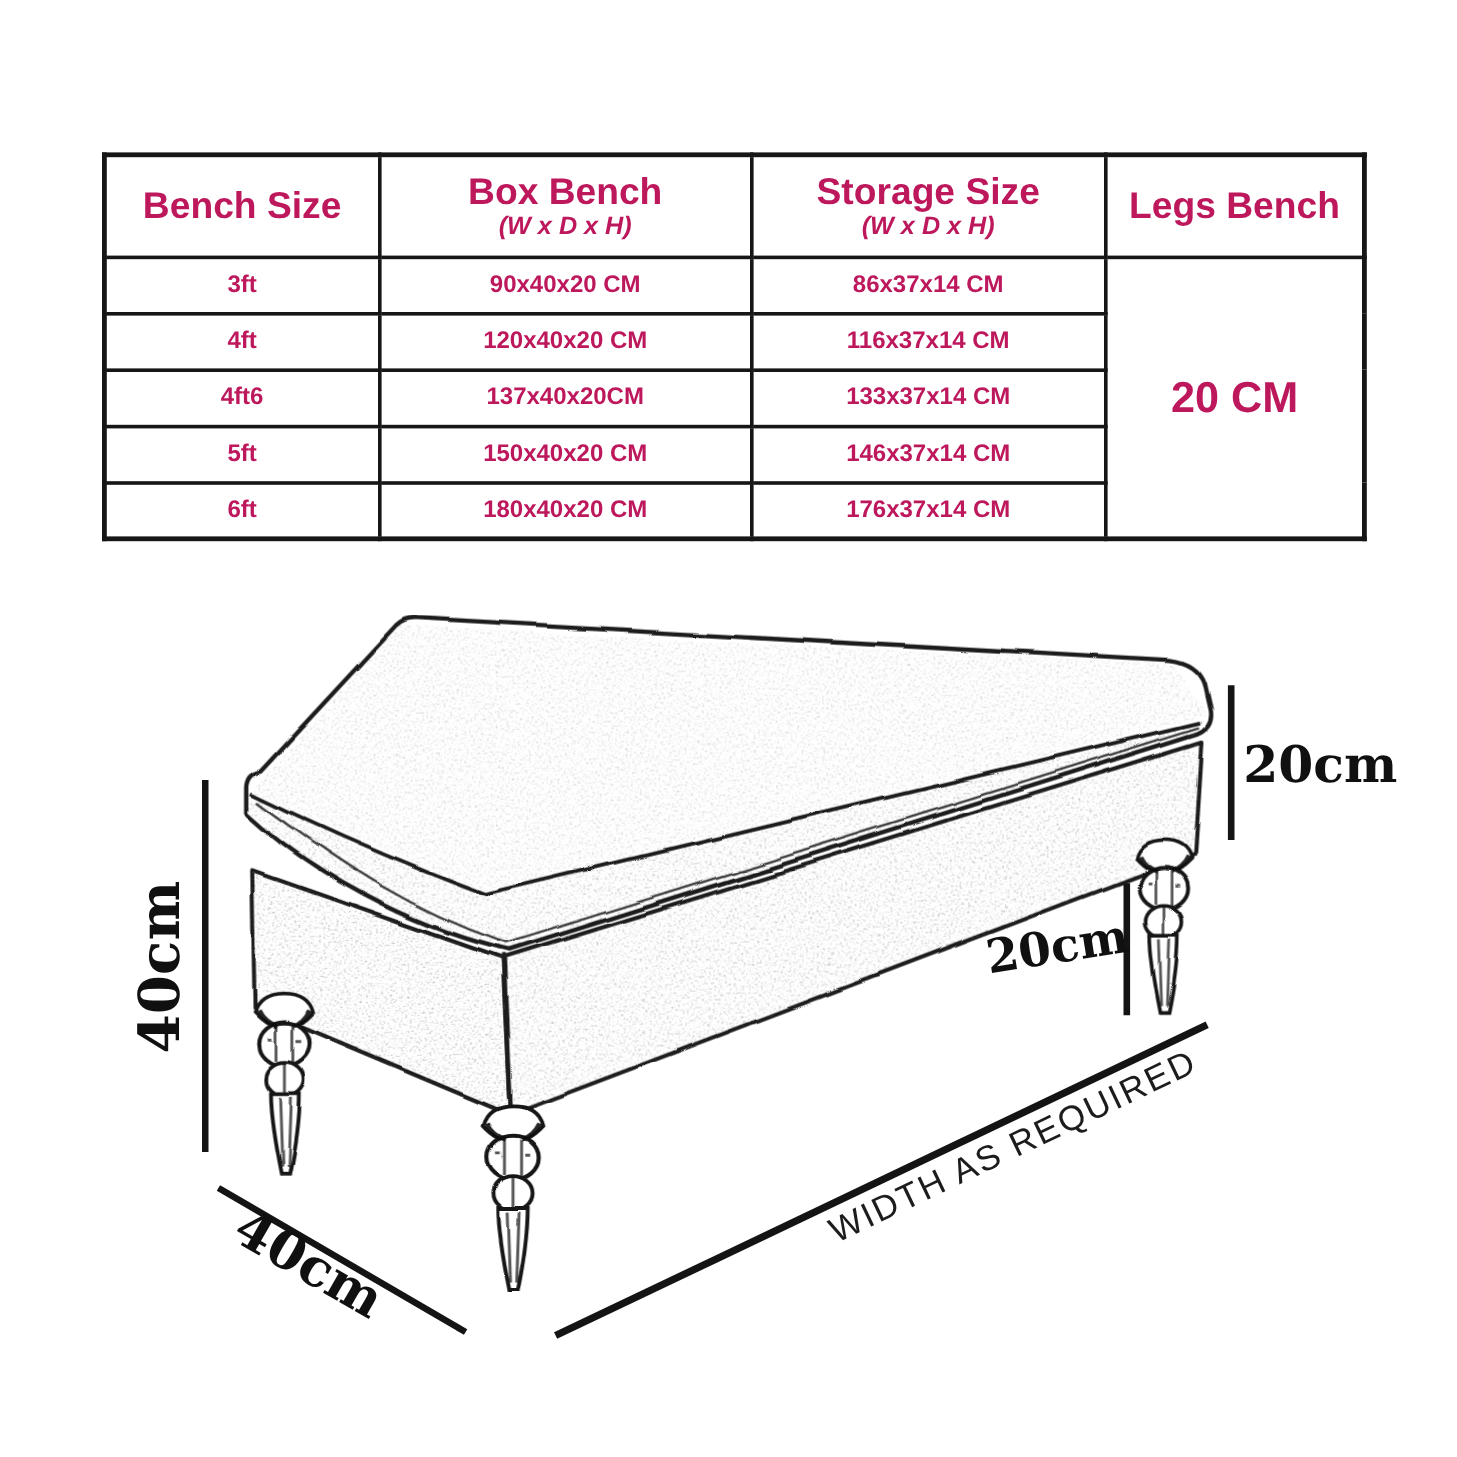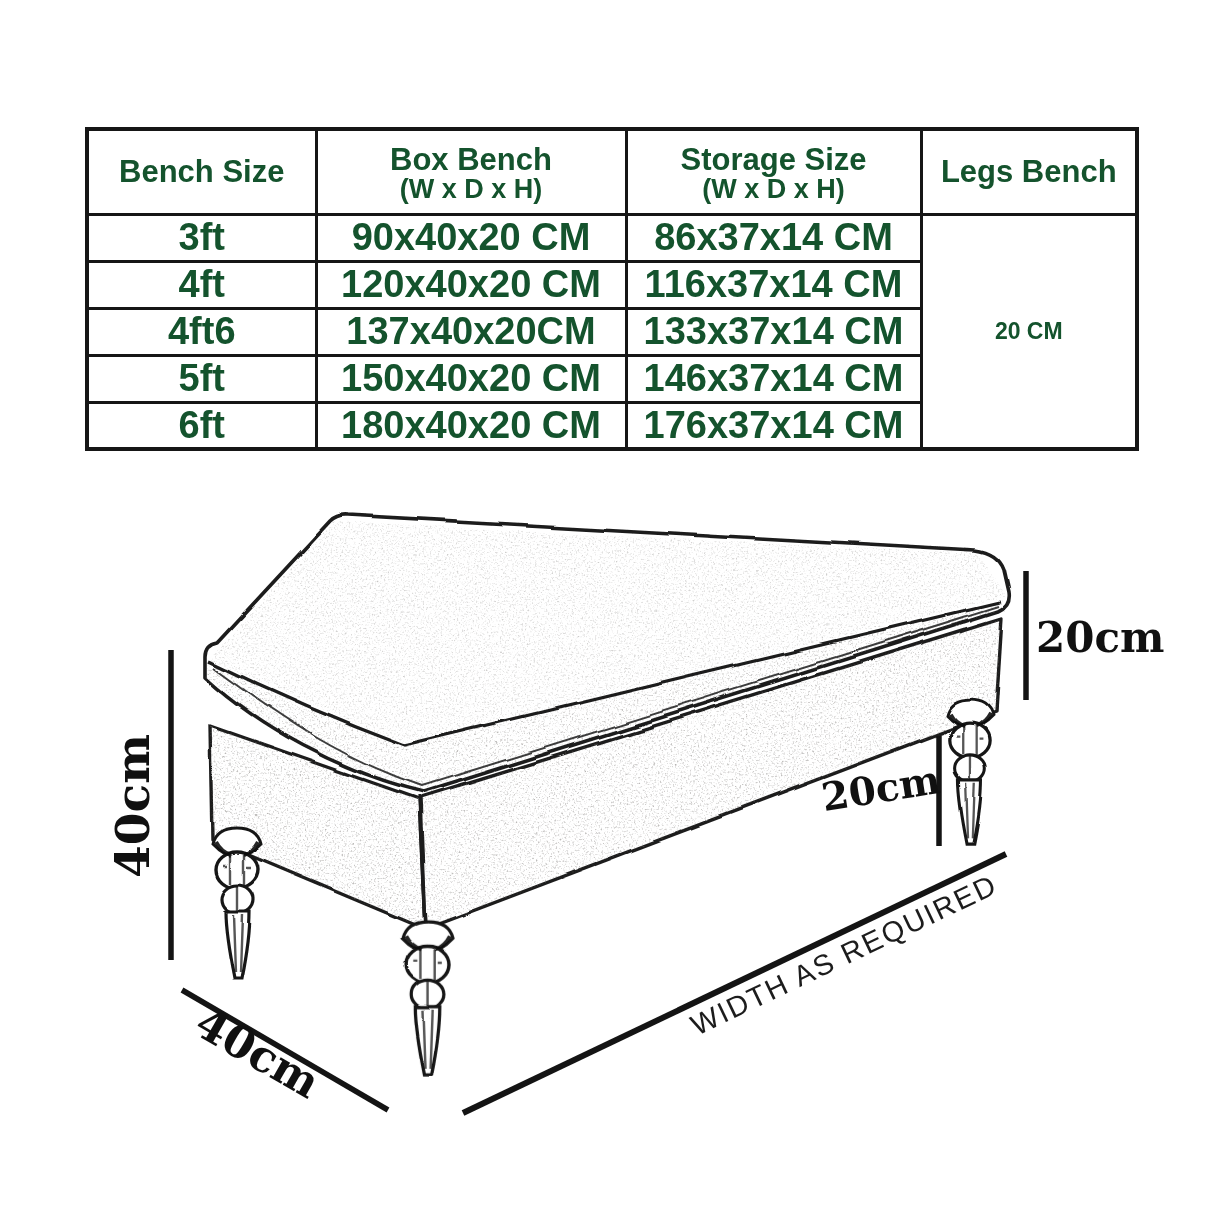--- a/index.html
+++ b/index.html
@@ -16,29 +16,29 @@
     position:absolute;left:85px;top:127px;
     width:1050px;height:321px;
     border-collapse:collapse;table-layout:fixed;
     background:#fff;
   }
   table.spec td,table.spec th{
     border:3px solid #161616;
     text-align:center;vertical-align:middle;
     padding:0;
     font-family:"Liberation Sans",sans-serif;
-    color:#14532d;
+    color:#be185d;
   }
   table.spec{border:4px solid #161616;}
   .hd-main{font-size:31px;font-weight:700;line-height:34px;display:block;}
-  .hd-sub{font-size:27px;font-weight:700;line-height:24px;display:block;}
-  td.cell{font-size:38px;font-weight:700;}
+  .hd-sub{font-size:21px;font-weight:700;line-height:24px;display:block;font-style:italic;}
+  td.cell{font-size:20px;font-weight:700;}
   tr.hdr{height:85px;}
   tr.datarow{height:47px;}
-  td.legs-val{font-size:23px;font-weight:700;}
+  td.legs-val{font-size:36px;font-weight:700;}
   
   svg.sketch{position:absolute;left:0;top:0;}
   .dim-serif{font-family:"DejaVu Serif","Liberation Serif",serif;fill:#101010;}
   .dim-sans{font-family:"Liberation Sans",sans-serif;fill:#1c1c1c;}
 </style>
 </head>
 <body>
 
 <div class="canvas">
 

